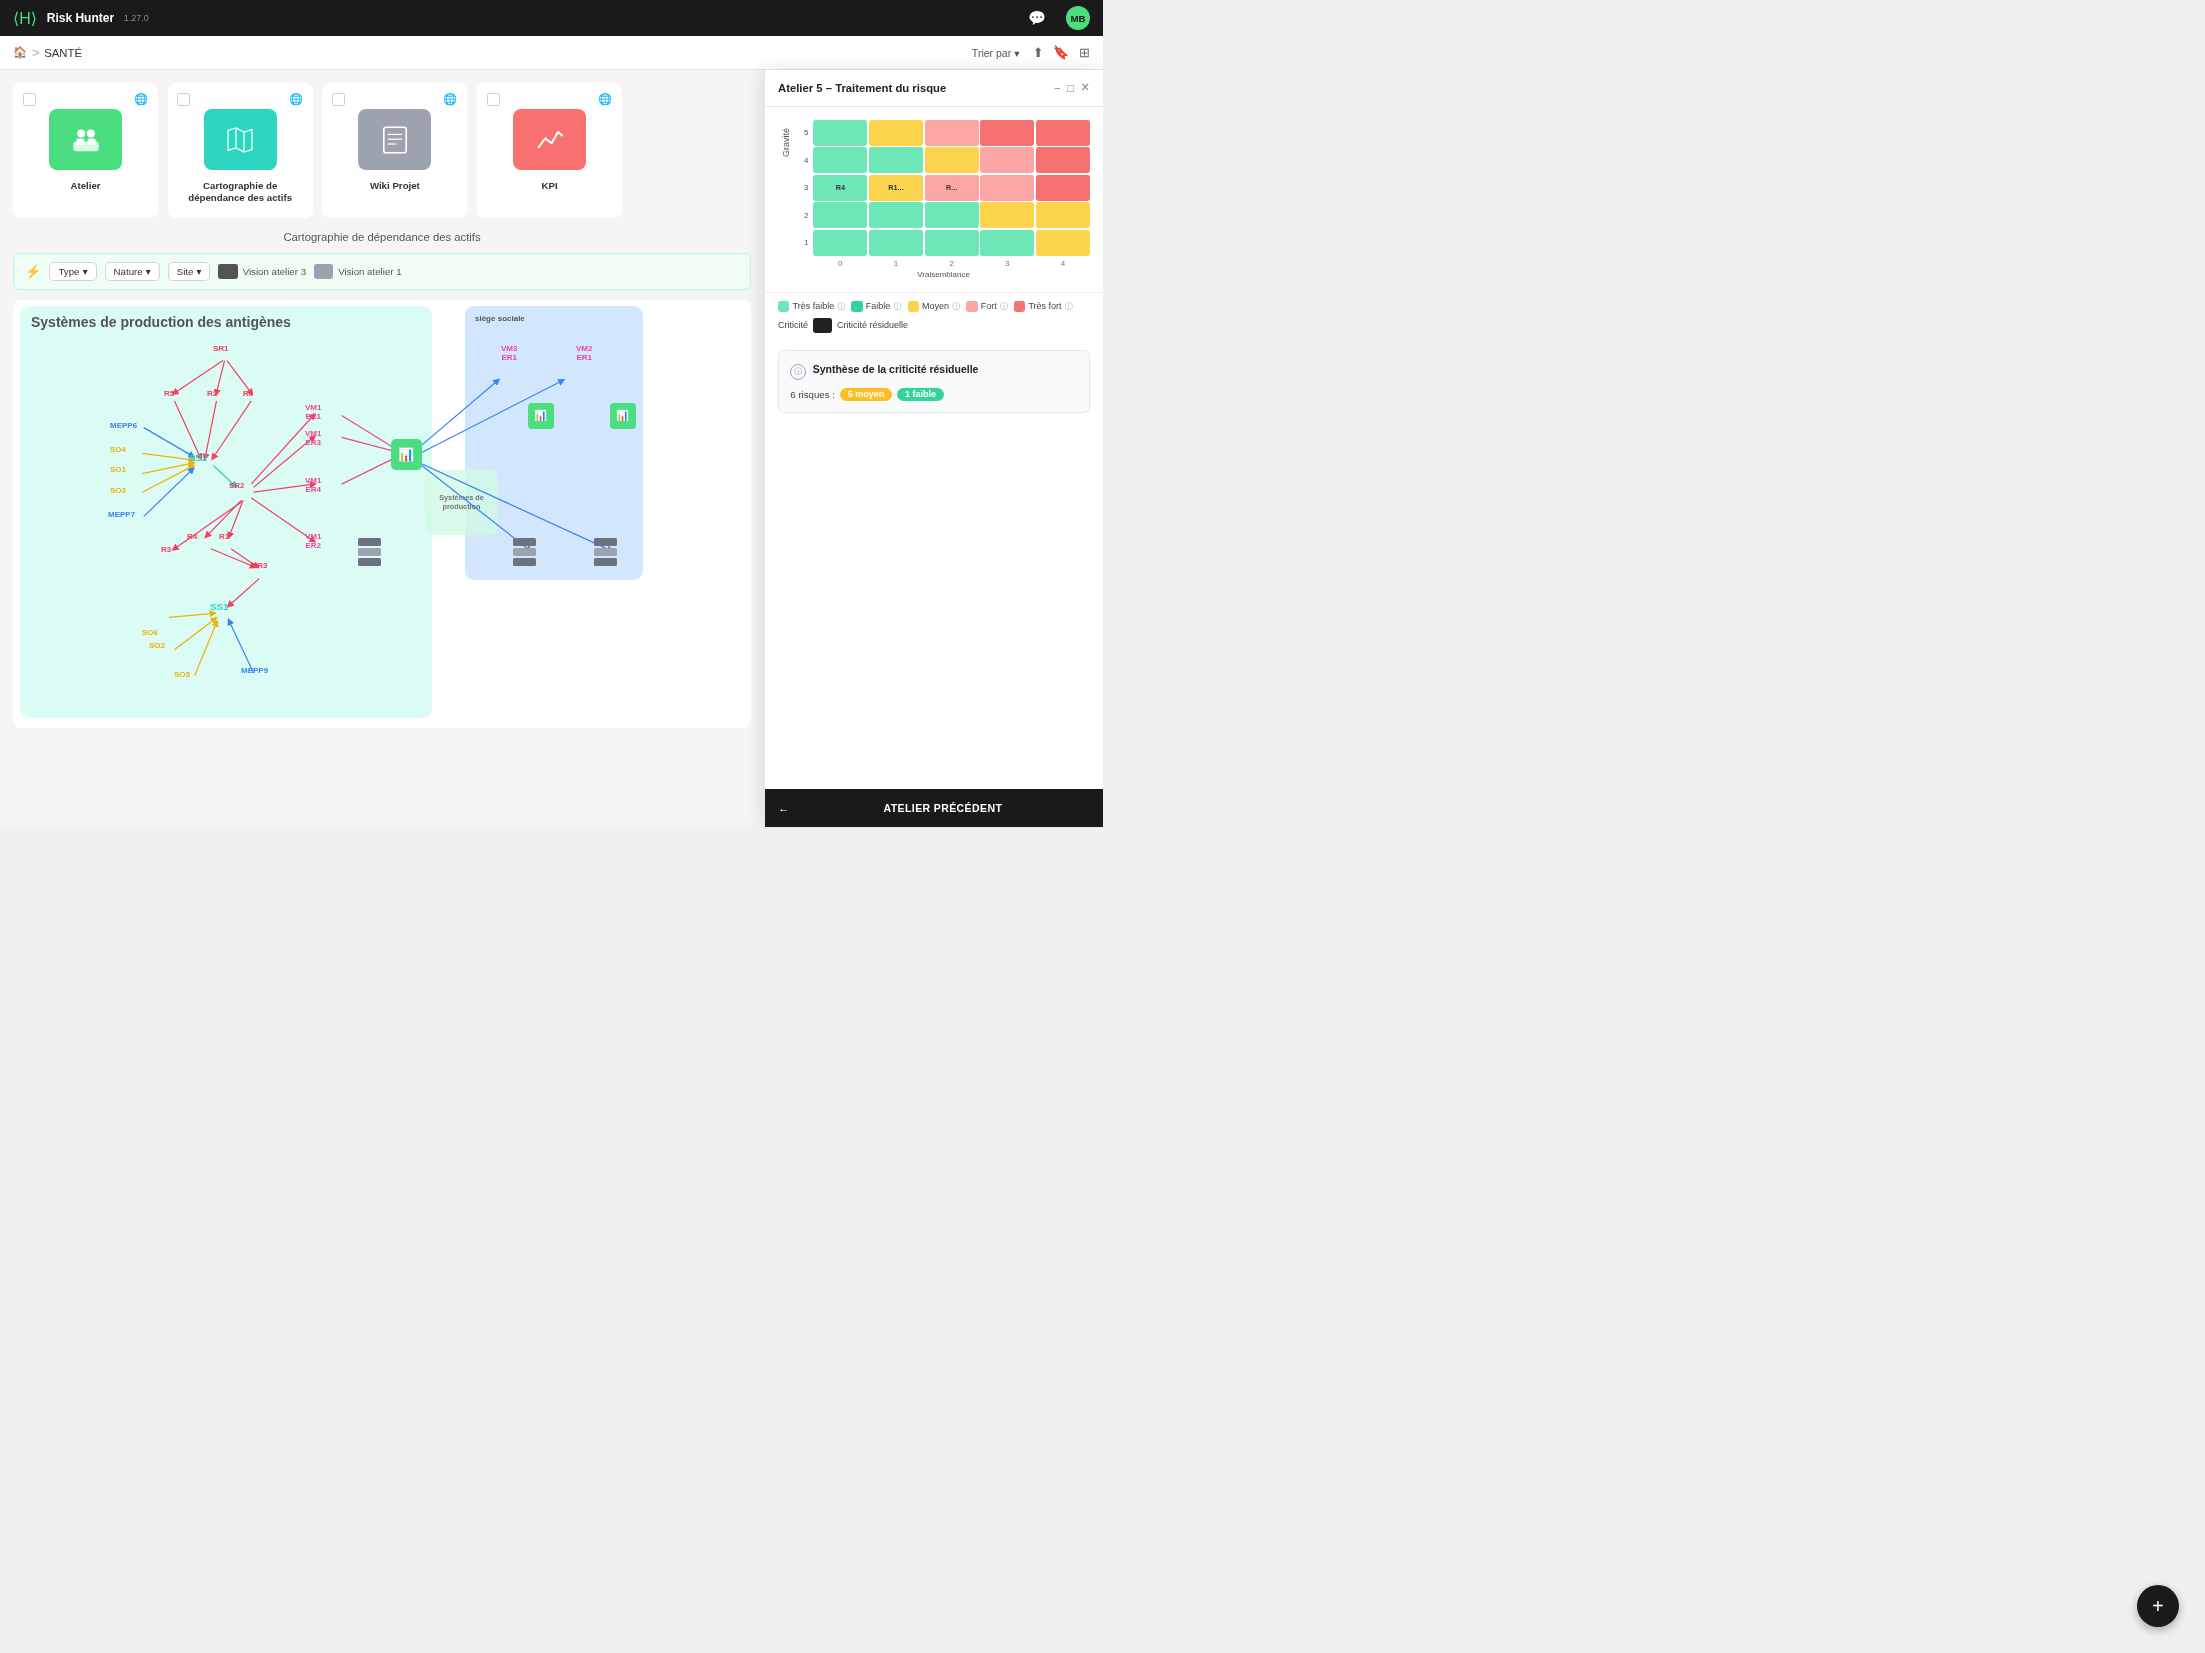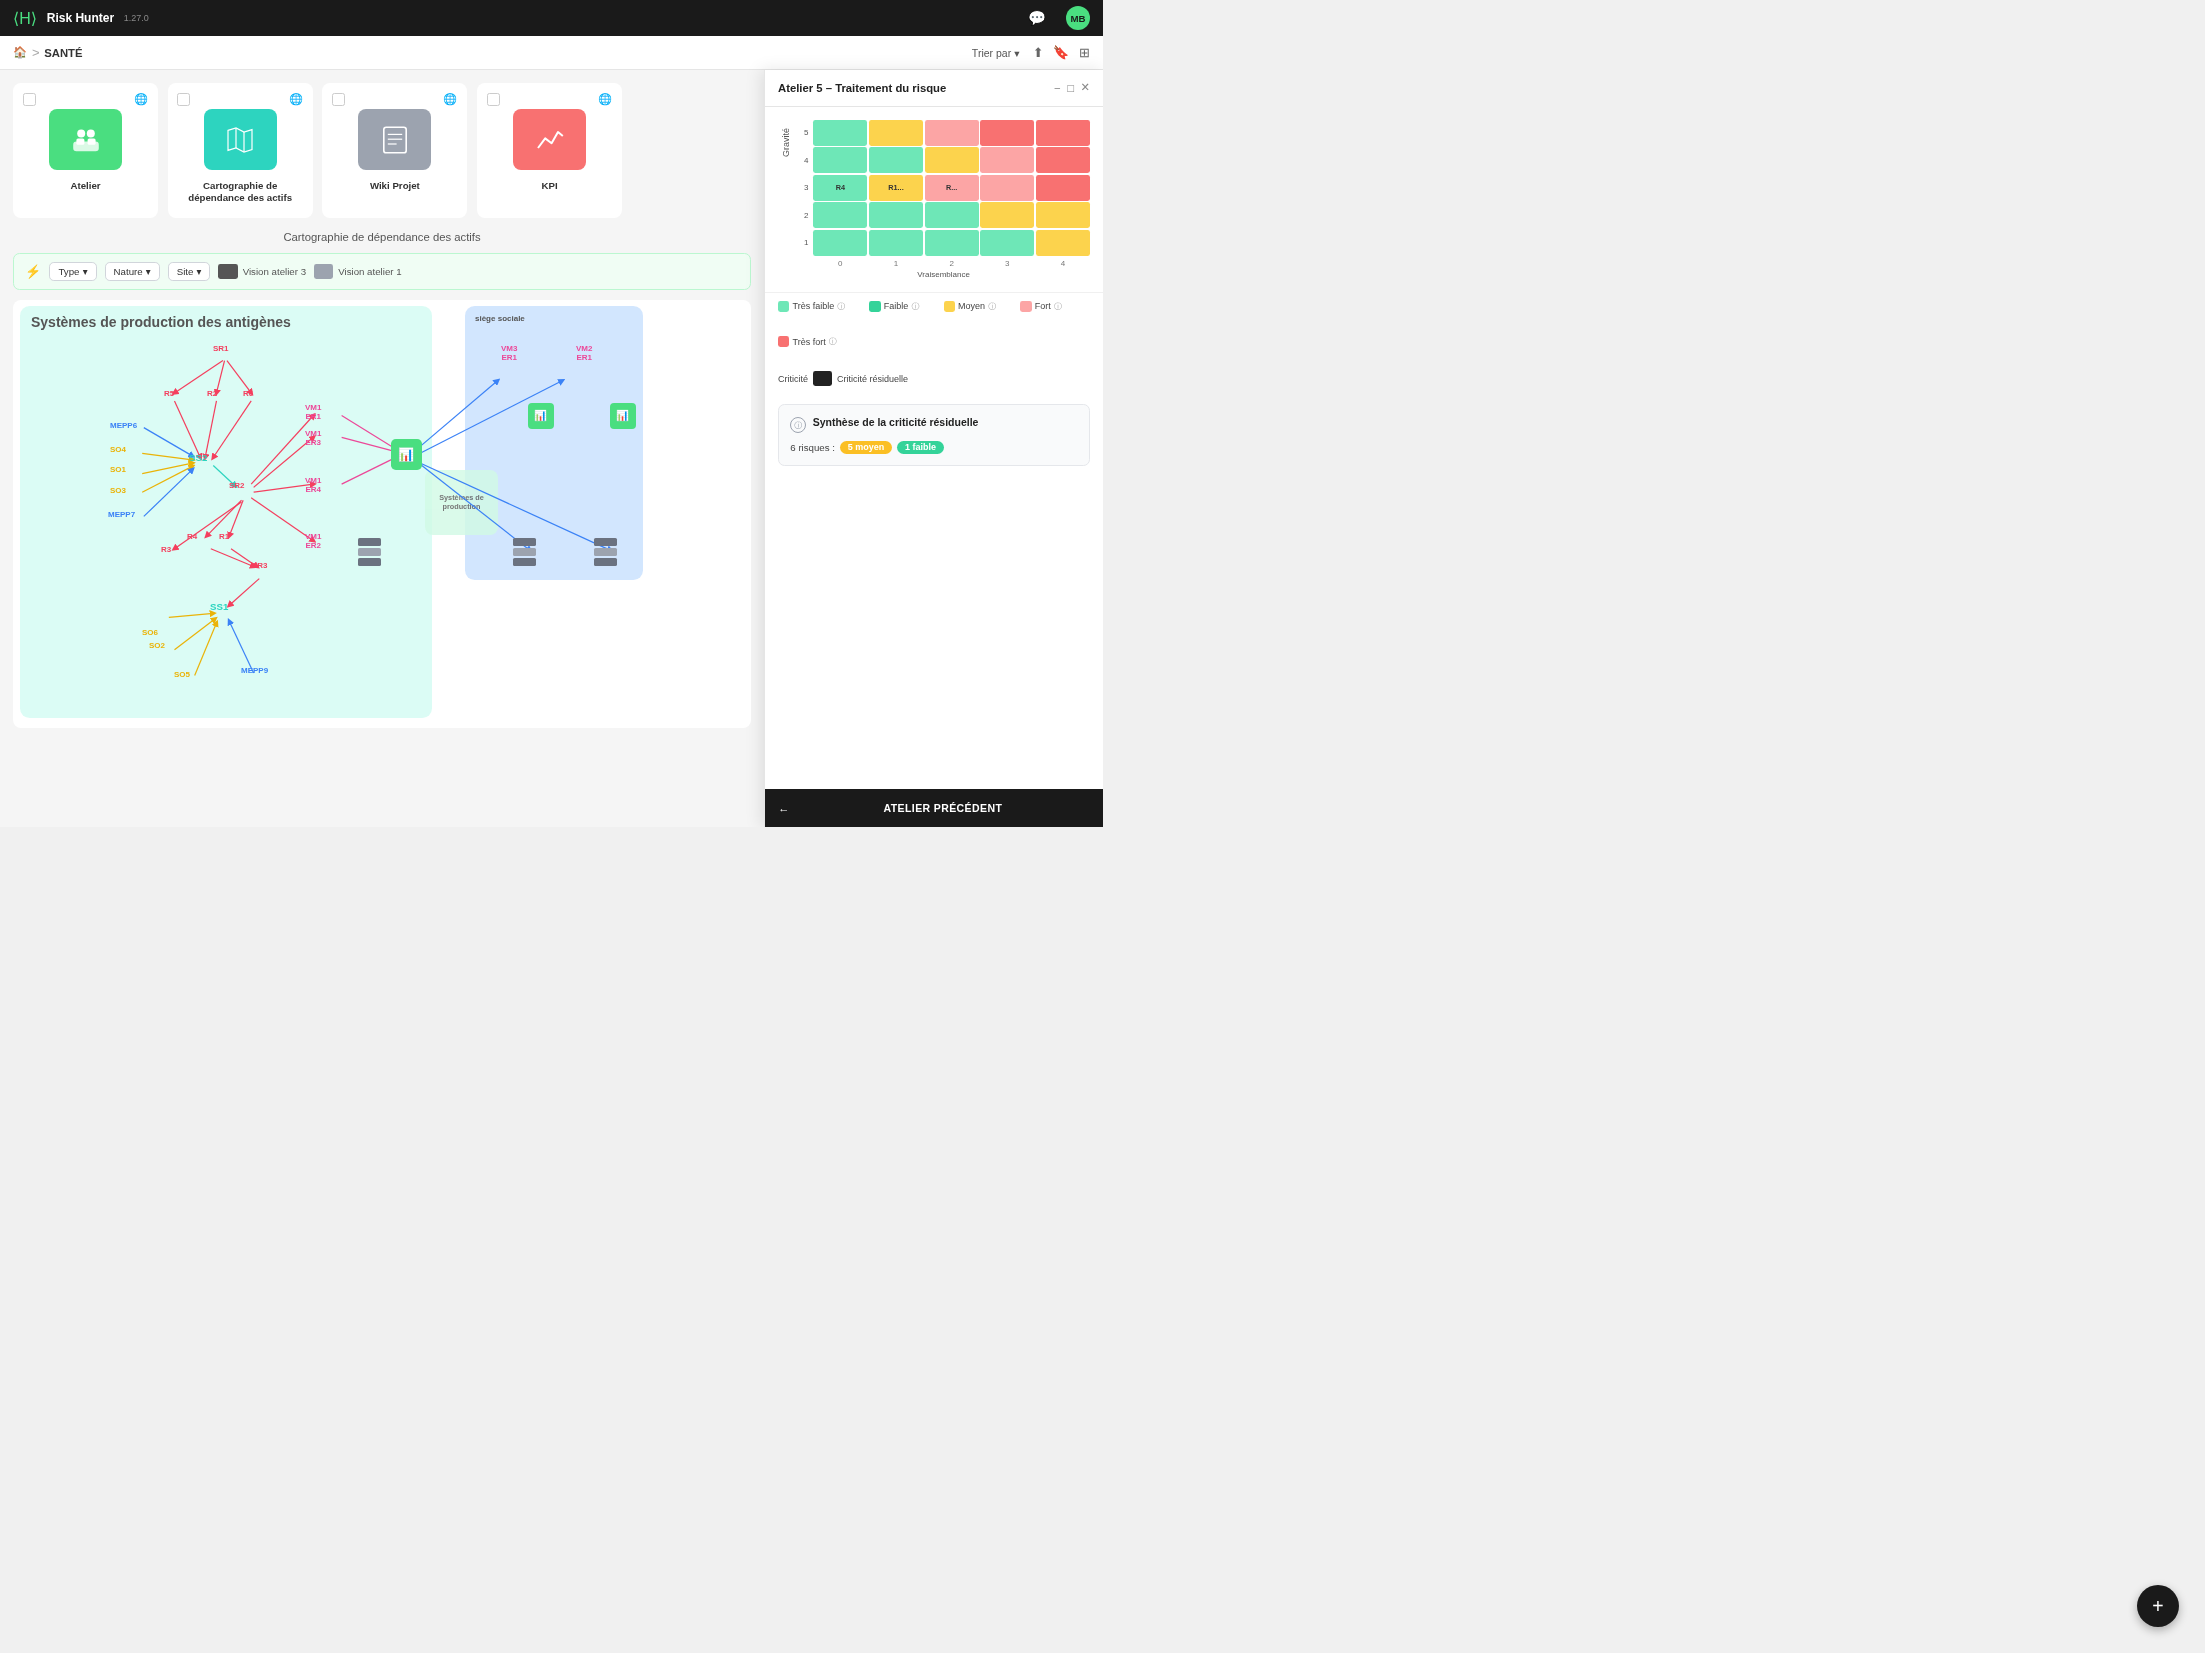--- a/index.html
+++ b/index.html
@@ -154,21 +154,21 @@
     
     .matrix-container {
       padding: 13px;
     }
 
     
     .legend-area {
       padding: 8px 13px;
       display: flex;
       flex-wrap: wrap;
-      gap: 24px;
+      gap: 6px;
       align-items: center;
       border-top: 0.8px solid #f0f0f0;
     }
     .legend-item { display: flex; align-items: center; gap: 3.2px; font-size: 9px; color: #444; }
     .legend-dot { width: 11.3px; height: 11.3px; border-radius: 2.4px; }
     .legend-dot.vf { background: #6ee7b7; }
     .legend-dot.f { background: #34d399; }
     .legend-dot.m { background: #fcd34d; }
     .legend-dot.fo { background: #fca5a5; }
     .legend-dot.tf { background: #f87171; }
@@ -260,21 +260,21 @@
   <span style="color:white;font-size:12px;font-weight:700;">Risk Hunter</span>
   <span style="color:#888;font-size:9px;">1.27.0</span>
   <div class="nav-spacer"></div>
   <span style="color:#888;font-size:14.5px;cursor:pointer;">💬</span>
   <div class="nav-avatar">MB</div>
 </div>
 
 <div class="breadcrumb-bar">
   <span style="color:#4ade80;font-size:11.3px;">🏠</span>
   <span style="color:#aaa;margin:0 4.8px;">&gt;</span>
-  <span style="color:#333;font-size:11.3px;font-weight:700;">SANTÉ</span>
+  <span style="color:#333;font-size:11.3px;font-weight:400;">SANTÉ</span>
   <div class="bc-spacer"></div>
   <div class="bc-sort">
     <span>Trier par</span>
     <span>▾</span>
   </div>
   <div class="bc-actions">
     <span class="bc-action-icon">⬆</span>
     <span class="bc-action-icon">🔖</span>
     <span class="bc-action-icon">⊞</span>
   </div>

